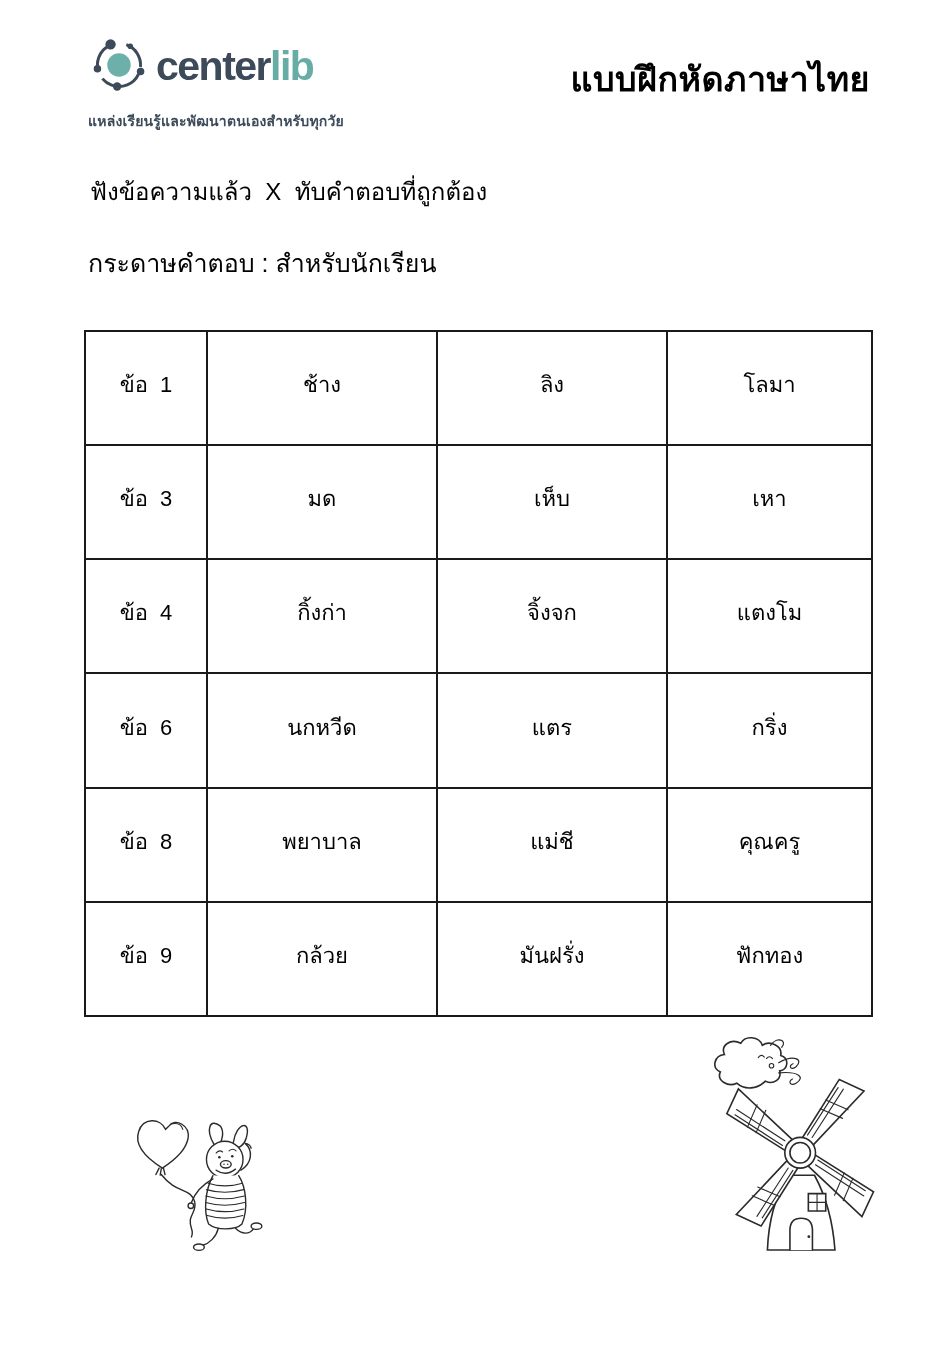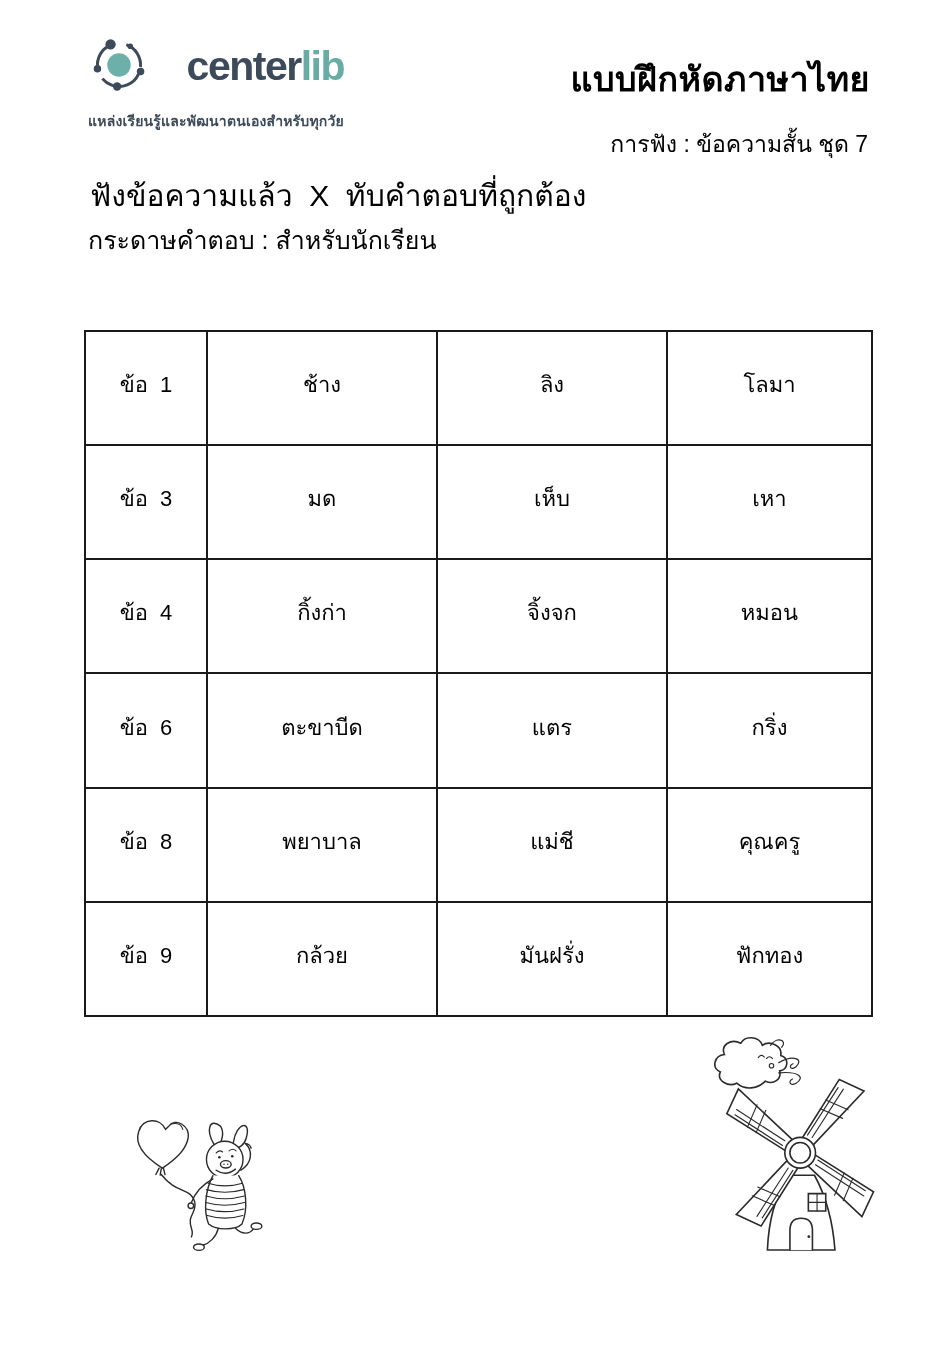--- a/index.html
+++ b/index.html
@@ -3,36 +3,36 @@
 <meta charset="utf-8">
 <style>
   html,body{margin:0;padding:0;background:#e8e8e8;}
   .page{
     position:relative;width:951px;height:1345px;background:#ffffff;
     margin:0 auto;overflow:hidden;
     font-family:"Liberation Sans","DejaVu Sans",sans-serif;color:#111;
   }
   
   .logo{position:absolute;left:88px;top:34px;}
-  .logo-row{display:flex;align-items:center;gap:6px;justify-content:space-between;}
+  .logo-row{display:flex;align-items:center;gap:6px;}
   .logo-mark{width:62px;height:60px;}
   .brand{font-size:41px;font-weight:bold;letter-spacing:-1.5px;line-height:1;}
   .brand .p1{color:#3d4a5a;}
   .brand .p2{color:#68aca6;}
   .tagline{margin-top:12px;font-size:14px;font-weight:bold;color:#3d4a5a;letter-spacing:0.2px;}
   
   .doc-title{
     position:absolute;top:52px;right:81px;font-size:34px;font-weight:bold;color:#000;
     letter-spacing:0.5px;
     margin-left:24px;
   }
   .doc-subtitle{position:absolute;top:126px;right:83px;font-size:23px;color:#000;}
   
-  .instr1{position:absolute;left:90px;top:172px;font-size:30px;color:#000;white-space:pre-wrap;}
-  .instr2{position:absolute;left:88px;top:220px;font-size:25px;color:#000;white-space:pre-wrap;}
+  .instr1{position:absolute;left:90px;top:172px;font-size:24px;color:#000;white-space:pre-wrap;}
+  .instr2{position:absolute;left:88px;top:243px;font-size:25px;color:#000;white-space:pre-wrap;}
   
   table.answers{
     position:absolute;left:84px;top:330px;width:787px;height:687px;
     border-collapse:collapse;table-layout:fixed;
   }
   table.answers td{
     border:2px solid #1a1a1a;text-align:center;vertical-align:middle;
     font-size:22px;color:#000;padding:7px 4px 14px 4px;white-space:pre-wrap;
   }
   col.c-label{width:122px;} col.c-a{width:230px;} col.c-b{width:230px;} col.c-c{width:205px;}
@@ -58,21 +58,20 @@
           <circle cx="9" cy="37" r="4" fill="#3c4a59"></circle>
           <circle cx="32" cy="33" r="12.5" fill="#6db0a9"></circle>
         </svg>
       </span>
       <span class="brand"><span class="p1">center</span><span class="p2">lib</span></span>
     </div>
     <div class="tagline">แหล่งเรียนรู้และพัฒนาตนเองสำหรับทุกวัย</div>
   </div>
 
   <div class="doc-title">แบบฝึกหัดภาษาไทย</div>
-  <div class="doc-subtitle">การฟัง : ข้อความสั้น ชุด 7</div>
 
   <div class="instr1">ฟังข้อความแล้ว  X  ทับคำตอบที่ถูกต้อง</div>
   <div class="instr2">กระดาษคำตอบ : สำหรับนักเรียน</div>
 
   <table class="answers">
     <colgroup>
         <col class="c-label">
         <col class="c-a">
         <col class="c-b">
         <col class="c-c">
@@ -87,25 +86,25 @@
       <tr>
         <td>ข้อ  3</td>
         <td>มด</td>
         <td>เห็บ</td>
         <td>เหา</td>
       </tr>
       <tr>
         <td>ข้อ  4</td>
         <td>กิ้งก่า</td>
         <td>จิ้งจก</td>
-        <td>หมอน</td>
+        <td>แตงโม</td>
       </tr>
       <tr>
         <td>ข้อ  6</td>
-        <td>ตะขาบีด</td>
+        <td>นกหวีด</td>
         <td>แตร</td>
         <td>กริ่ง</td>
       </tr>
       <tr>
         <td>ข้อ  8</td>
         <td>พยาบาล</td>
         <td>แม่ชี</td>
         <td>คุณครู</td>
       </tr>
       <tr>

